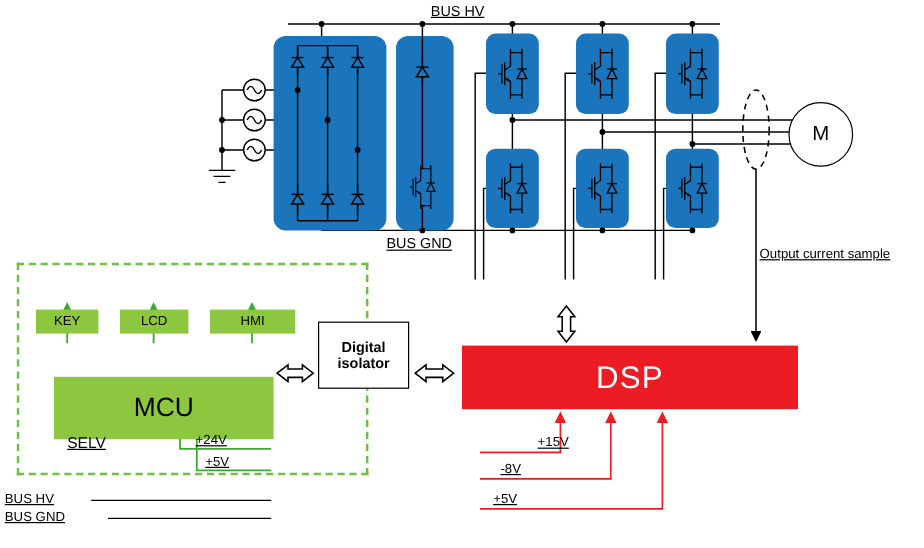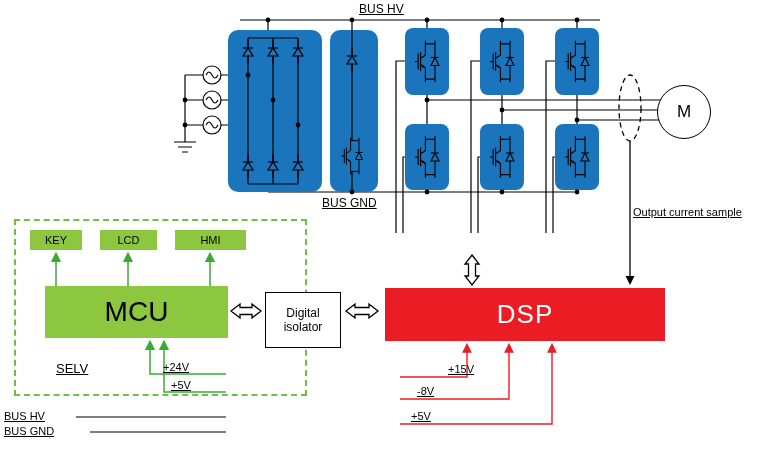--- a/index.html
+++ b/index.html
@@ -4,21 +4,21 @@
 <style>
   html,body{margin:0;padding:0;background:#fff;}
   #canvas{
     position:relative;width:770px;height:457px;background:#fff;overflow:hidden;
     font-family:"Liberation Sans","DejaVu Sans",sans-serif;color:#000;
   }
   .lbl{position:absolute;font-size:12px;line-height:1.15;white-space:nowrap;color:#000;text-decoration:underline;}
   .sm{font-size:11px;}
   .gbox{
     position:absolute;background:#8DC63F;display:flex;align-items:center;justify-content:center;
-    font-size:11px;color:#000;
+    font-size:11px;color:#000;margin-top:28px;
   }
   .rbox{
     position:absolute;background:#EC1C24;display:flex;align-items:center;justify-content:center;
     color:#fff;
   }
   .wbox{
     position:absolute;background:#fff;border:1.6px solid #000;display:flex;align-items:center;justify-content:center;
     color:#000;text-align:center;box-sizing:border-box;
   }
   #selv-zone{
@@ -162,23 +162,23 @@
       <path d="M346,311 L355,304 L355,307.5 L369,307.5 L369,304 L378,311 L369,318 L369,314.5 L355,314.5 L355,318 Z"></path>
       <path d="M472,255 L479,264 L475.5,264 L475.5,276 L479,276 L472,285 L465,276 L468.5,276 L468.5,264 L465,264 Z"></path>
     </g>
   </svg>
 
   <div id="selv-zone"></div>
 
   <div class="gbox" style="left:30px;top:230px;width:52px;height:20px;">KEY</div>
   <div class="gbox" style="left:100px;top:230px;width:57px;height:20px;">LCD</div>
   <div class="gbox" style="left:175px;top:230px;width:71px;height:20px;">HMI</div>
-  <div class="gbox" style="left:45px;top:286px;width:183px;height:52px;font-size:28px;">MCU</div>
+  <div class="gbox" style="left:45px;top:286px;width:183px;height:52px;font-size:22px;">MCU</div>
 
-  <div class="wbox" style="left:265px;top:292px;width:76px;height:56px;font-size:12px;padding:0 16px;">Digital isolator</div>
+  <div class="wbox" style="left:265px;top:268px;width:76px;height:56px;font-size:12px;padding:0 16px;font-weight:bold;">Digital isolator</div>
 
   <div class="rbox" style="left:385px;top:288px;width:280px;height:53px;font-size:26px;letter-spacing:1px;">DSP</div>
 
   <div id="motor">M</div>
 
   <div class="lbl" style="left:356px;top:3px;background:#fff;padding:0 3px;">BUS HV</div>
   <div class="lbl" style="left:322px;top:197px;">BUS GND</div>
   <div class="lbl sm" style="left:633px;top:206px;">Output current sample</div>
   <div class="lbl" style="left:56px;top:362px;font-size:13px;">SELV</div>
   <div class="lbl sm" style="left:163px;top:361px;">+24V</div>

